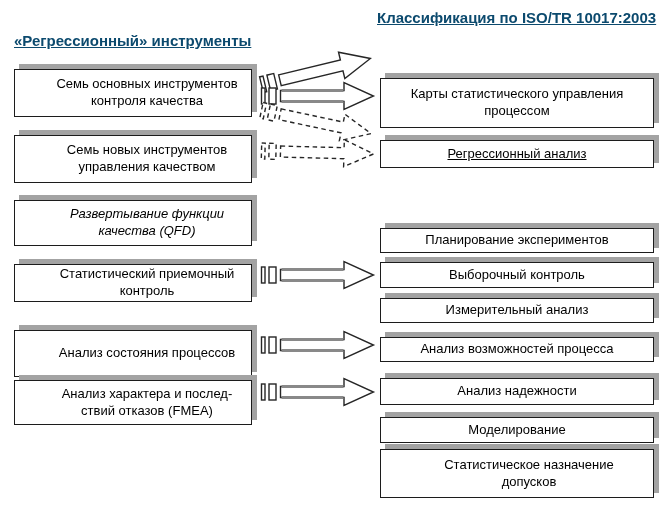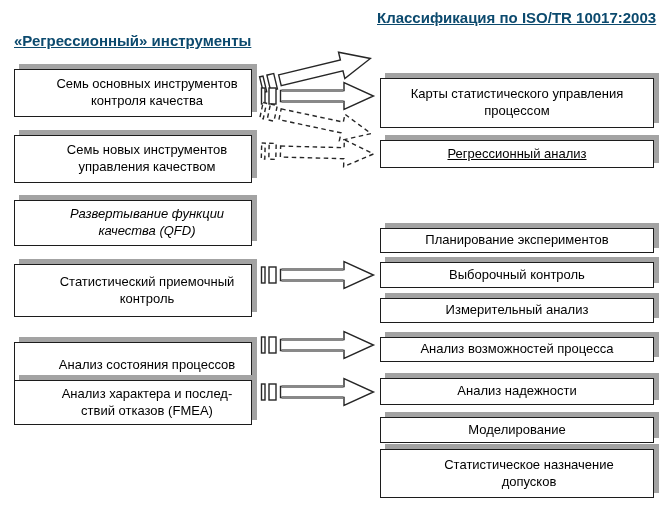--- a/index.html
+++ b/index.html
@@ -47,23 +47,23 @@
 
   <div class="heading" style="left:14px; top:32px;">«Регрессионный» инструменты</div>
   <div class="heading" style="left:377px; top:9px;">Классификация по ISO/TR 10017:2003</div>
 
   <div class="box left-box" style="top:69px; height:48px;">Семь основных инструментов
 контроля качества</div>
   <div class="box left-box" style="top:135px; height:48px;">Семь новых инструментов
 управления качеством</div>
   <div class="box left-box" style="top:200px; height:46px;font-style:italic;">Развертывание функции
 качества (QFD)</div>
-  <div class="box left-box" style="top:264px; height:53px;">Статистический приемочный
+  <div class="box left-box" style="top:264px; height:38px;">Статистический приемочный
 контроль</div>
-  <div class="box left-box" style="top:330px; height:47px;margin-top:12px;">Анализ состояния процессов</div>
+  <div class="box left-box" style="top:330px; height:47px;">Анализ состояния процессов</div>
   <div class="box left-box" style="top:380px; height:45px;">Анализ характера и послед-
 ствий отказов (FMEA)</div>
 
   <div class="box right-box" style="top:78px; height:50px;">Карты статистического управления
 процессом</div>
   <div class="box right-box" style="top:140px; height:28px;text-decoration:underline;">Регрессионный анализ</div>
   <div class="box right-box" style="top:181px; height:25px;margin-top:47px;">Планирование экспериментов</div>
   <div class="box right-box" style="top:262px; height:26px;">Выборочный контроль</div>
   <div class="box right-box" style="top:298px; height:25px;">Измерительный анализ</div>
   <div class="box right-box" style="top:337px; height:25px;">Анализ возможностей процесса</div>

